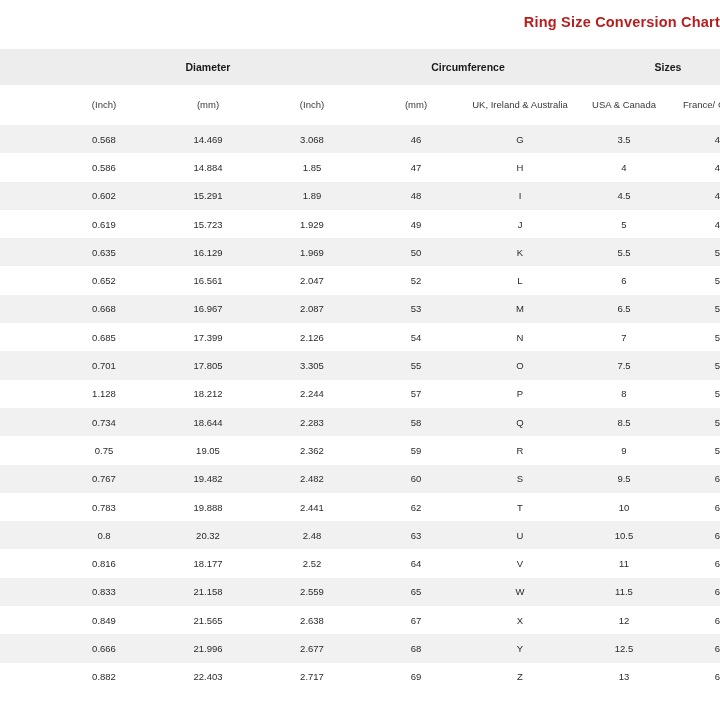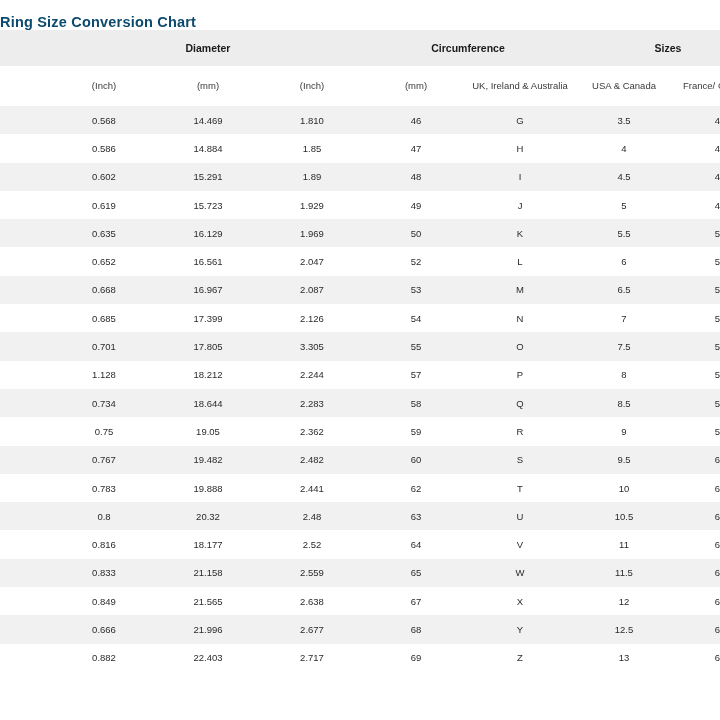--- a/index.html
+++ b/index.html
@@ -13,26 +13,26 @@
     color: #222222;
   }
   #page {
     width: 720px;
     height: 720px;
     position: relative;
     overflow: hidden;
     background: #ffffff;
   }
   #title {
-    text-align: left;
+    text-align: right;
     font-size: 14.5px;
     font-weight: bold;
-    color: #0c4a6e;
+    color: #b91c1c;
     padding-top: 14px;
-    padding-bottom: 0;
+    padding-bottom: 19px;
     letter-spacing: 0.2px;
   }
   table.chart {
     width: 720px;
     border-collapse: collapse;
     table-layout: fixed;
   }
   table.chart td, table.chart th {
     text-align: center;
     vertical-align: middle;
@@ -103,21 +103,21 @@
           <td>(Inch)</td>
           <td>(mm)</td>
           <td>UK, Ireland &amp; Australia</td>
           <td>USA &amp; Canada</td>
           <td>France/ Germany</td>
         </tr>
         <tr class="data-row odd">
           <td></td>
           <td>0.568</td>
           <td>14.469</td>
-          <td>1.810</td>
+          <td>3.068</td>
           <td>46</td>
           <td>G</td>
           <td>3.5</td>
           <td>46</td>
         </tr>
         <tr class="data-row even">
           <td></td>
           <td>0.586</td>
           <td>14.884</td>
           <td>1.85</td>

